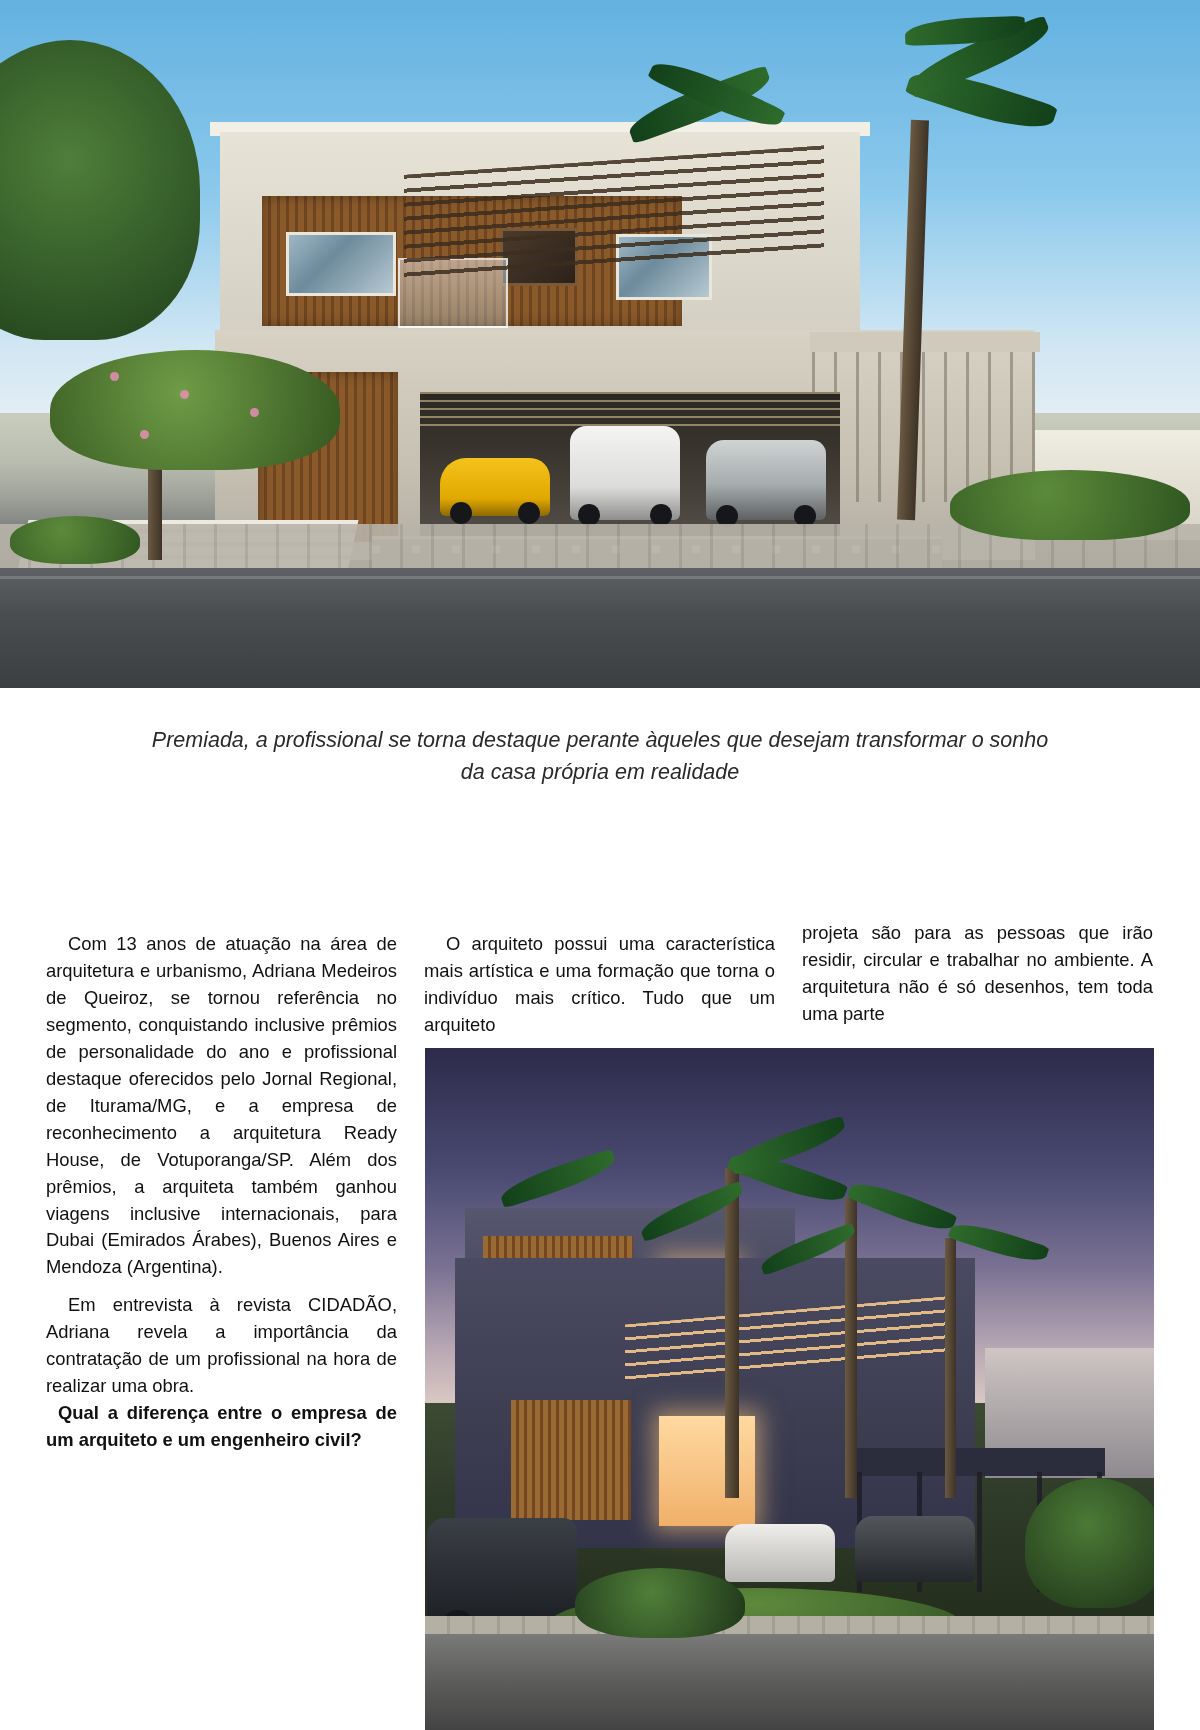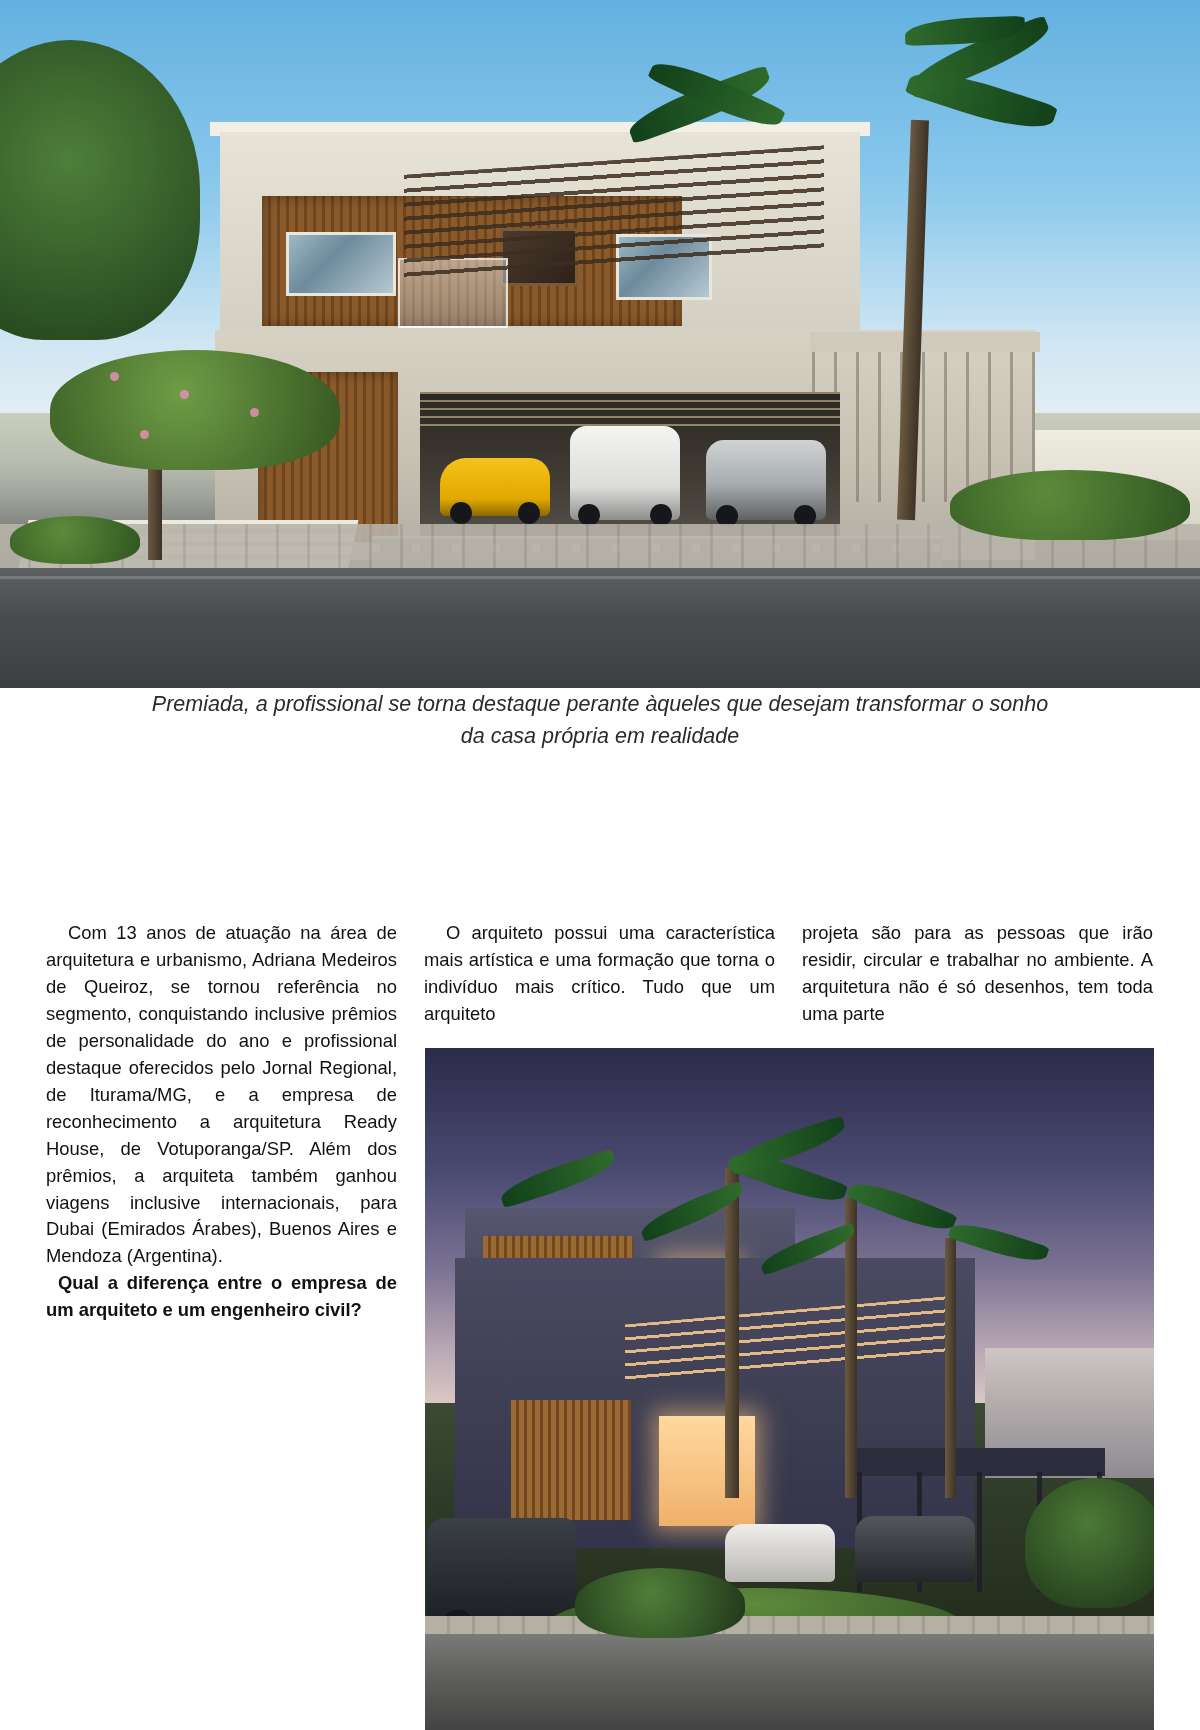--- a/index.html
+++ b/index.html
@@ -196,21 +196,21 @@
     letter-spacing: -0.4px;
     margin: 30px 56px 0 56px;
   }
   .subhead {
     font-family: "Liberation Sans", sans-serif;
     font-style: italic;
     text-align: center;
     color: #2a2a2a;
     font-size: 21.5px;
     line-height: 1.48;
-    margin: 1px 150px 0 150px;
+    margin: 37px 150px 0 150px;
   }
 
   
   .cols {
     position: absolute;
     left: 46px;
     top: 920px;
     width: 1108px;
     display: flex;
     gap: 27px;
@@ -218,21 +218,21 @@
   .col { width: 351px; position: relative; }
   .col p {
     margin: 0;
     font-size: 18.4px;
     line-height: 1.465;
     color: #111;
     text-align: justify;
     text-justify: inter-word;
     hyphens: manual;
   }
-  .col p.indent { text-indent: 22px; }
+  .col p.indent { text-indent: 22px; margin-top: 11px; }
   .col p.q { font-weight: bold; text-indent: 12px; }
 
   
   .photo2 {
     position: absolute;
     left: 425px;
     top: 1048px;
     width: 729px;
     height: 682px;
     overflow: hidden;
@@ -368,20 +368,21 @@
   <div class="palm-leaf" style="left:905px;top:20px;width:120px;height:26px;transform:rotate(-2deg);"></div>
 </div>
 
 <div class="article">
   <p class="subhead">Premiada, a profissional se torna destaque perante àqueles que desejam transformar o sonho da casa própria em realidade</p>
 </div>
 
 <div class="cols">
   <div class="col">
     <p class="indent">Com 13 anos de atuação na área de arquitetura e urbanismo, Adriana Medeiros de Queiroz, se tornou referência no segmento, conquistando inclusive prêmios de personalidade do ano e profissional destaque oferecidos pelo Jornal Regional, de Iturama/MG, e a empresa de reconhecimento a arquitetura Ready House, de Votuporanga/SP. Além dos prêmios, a arquiteta também ganhou viagens inclusive internacionais, para Dubai (Emirados Árabes), Buenos Aires e Mendoza (Argentina).</p>
+    <p class="indent">Em entrevista à revista CIDADÃO, Adriana revela a importância da contratação de um profissional na hora de realizar uma obra.</p>
     <p class="q">Qual a diferença entre o empresa de um arquiteto e um engenheiro civil?</p>
   </div>
   <div class="col">
     <p class="indent">O arquiteto possui uma característica mais artística e uma formação que torna o indivíduo mais crítico. Tudo que um arquiteto</p>
   </div>
   <div class="col">
     <p>projeta são para as pessoas que irão residir, circular e trabalhar no ambiente. A arquitetura não é só desenhos, tem toda uma parte</p>
   </div>
 </div>
 

